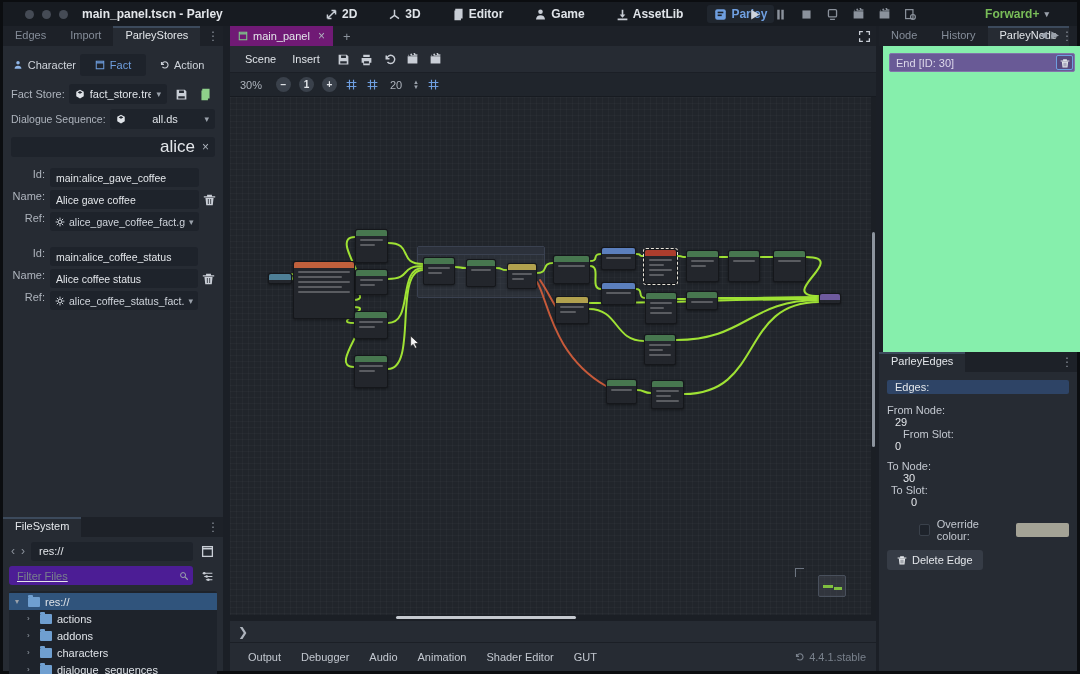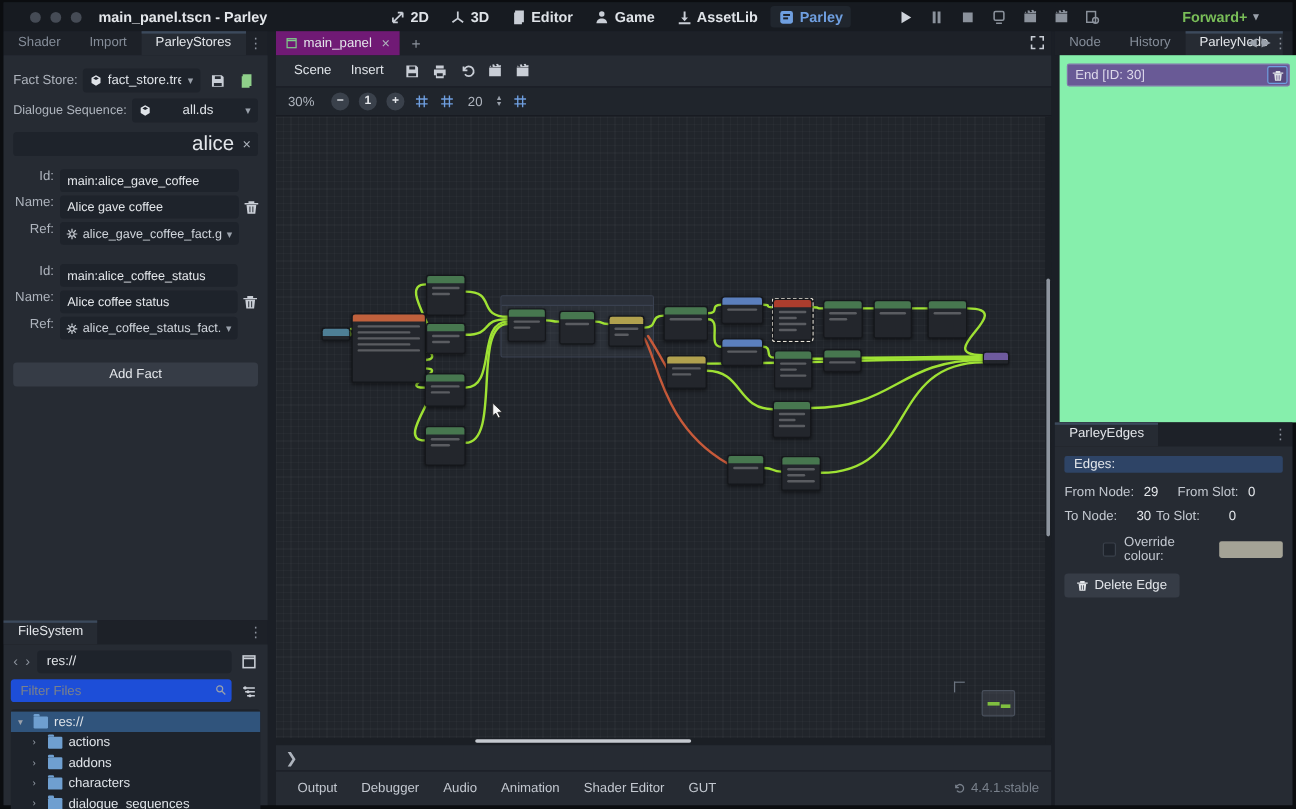--- a/index.html
+++ b/index.html
@@ -7,21 +7,21 @@
     font-family:"Liberation Sans", sans-serif; font-size:11px; color:#cfd4db; }
   .frame { position:absolute; inset:0; background:#0b0d10; }
   .app { position:absolute; left:3px; top:2px; width:1074px; height:669px; background:#1b1f26; }
 
   
   .titlebar { position:absolute; left:0; top:0; width:100%; height:24px; background:#171b21;
     display:flex; align-items:center; }
   .win-dots { display:flex; gap:8px; margin-left:22px; }
   .win-dot { width:9px; height:9px; border-radius:50%; background:#454b55; }
   .title-text { margin-left:14px; font-weight:bold; color:#e3e6ea; font-size:12px; }
-  .screen-btns { position:absolute; left:315px; top:0; height:24px; display:flex; align-items:center; gap:4px; }
+  .screen-btns { position:absolute; left:315px; top:0; height:24px; display:flex; align-items:center; gap:17px; }
   .screen-btn { display:flex; align-items:center; gap:4px; padding:2px 7px; border-radius:3px;
     color:#dfe3e8; font-weight:bold; font-size:12px; cursor:default; }
   .screen-btn.active { color:#6f9fe0; background:#20262e;text-align:right; }
   .screen-btn .ic { color:#c9ced6; }
   .screen-btn.active .ic { color:#6f9fe0; }
   .playback { position:absolute; right:160px; top:0; height:24px; display:flex; align-items:center; gap:13px; color:#cfd4db; }
   .renderer { position:absolute; right:28px; top:0; height:24px; display:flex; align-items:center; gap:5px;
     color:#79bd58; font-weight:bold; font-size:12px; }
 
   .ic { width:13px; height:13px; display:inline-block; vertical-align:middle; }
@@ -67,22 +67,22 @@
   .add-fact-btn { width:100%; height:20px; background:#363c46; border:none; border-radius:3px;
     color:#e3e6ea; font-family:inherit; font-size:11px; margin-top:6px; }
 
   .fs-panel { position:absolute; left:0; top:491px; width:220px; height:154px; }
   .fs-body { position:absolute; top:20px; left:0; right:0; bottom:0; background:#262b33; padding:4px 6px; }
   .fs-nav { display:flex; align-items:center; gap:4px; margin-bottom:5px; }
   .fs-arrows { color:#8b929c; display:flex; gap:6px; padding:0 2px; font-size:12px; }
   .fs-path { flex:1; height:19px; background:#1e232b; border:none; border-radius:3px; color:#e3e6ea;
     padding:0 8px; font-family:inherit; font-size:11px; }
   .fs-filter-row { position:relative; display:flex; gap:4px; margin-bottom:5px; }
-  .fs-filter { flex:1; height:19px; background:#1d4ed8; border:none; border-radius:3px; color:#e3e6ea;
-    padding:0 22px 0 8px; font-family:inherit; font-size:11px; }
+  .fs-filter { flex:1; height:19px; background:#4c1d95; border:none; border-radius:3px; color:#e3e6ea;
+    padding:0 22px 0 8px; font-family:inherit; font-size:11px;text-decoration:underline; }
   .fs-filter::placeholder { color:#79818c; }
   .fs-search-ic { position:absolute; right:28px; top:3px; color:#9aa1ab; }
   .fs-tree { background:#1e232b; border-radius:3px; padding:2px 0; height:86px; overflow:hidden; }
   .tree-row { display:flex; align-items:center; gap:5px; height:17px; padding-left:6px; color:#dfe3e8; }
   .tree-row.sel { background:#30547c; }
   .tree-row .twisty { width:8px; color:#9aa1ab; font-size:8px; }
   .tree-row.indent { padding-left:18px; }
   .folder-ic { width:12px; height:10px; background:#6f9fd0; border-radius:1px; position:relative; display:inline-block; }
   .folder-ic:before { content:""; position:absolute; left:0; top:-2px; width:5px; height:2px; background:#6f9fd0; border-radius:1px 1px 0 0; }
 
@@ -137,21 +137,21 @@
   .node-panel { position:absolute; left:4px; top:20px; width:100%; height:306px; background:#86efac; padding:7px 6px; }
   .node-item { position:relative; height:19px; background:#695a96; border:1px solid #8275ab; border-radius:2px;
     display:flex; align-items:center; padding:0 6px; color:#ddd8ea; }
   .node-item .trash-btn { position:absolute; right:1px; top:1px; width:17px; height:15px;
     border:1px solid #6f9fe0; border-radius:2px; background:#57497e; display:flex; align-items:center;
     justify-content:center; color:#dfe3e8; }
   .edges-dock { position:absolute; left:0; top:326px; width:100%; bottom:0; }
   .edges-panel { position:absolute; top:20px; left:0; right:0; bottom:0; background:#262b33; padding:8px 8px; }
   .edges-header { height:14px; background:#2e4466; border-radius:2px; display:flex; align-items:center;
     padding:0 8px; color:#e3e6ea; margin-bottom:10px; }
-  .edge-row { display:flex; align-items:flex-end; margin:8px 0; color:#c3c8d0; }
+  .edge-row { display:flex; align-items:flex-start; margin:8px 0; color:#c3c8d0;flex-direction:column; }
   .edge-row .lbl { }
   .edge-row .v { color:#e3e6ea; margin-left:8px; }
   .edge-row .lbl2 { margin-left:16px; }
   .override-row { display:flex; align-items:center; gap:7px; margin:10px 0 8px 0; color:#c3c8d0;padding-left:32px; }
   .checkbox { width:12px; height:12px; background:#1e232b; border:1px solid #3a414b; border-radius:2px; }
   .swatch { width:60px; height:14px; background:#a4a396; border-radius:2px; margin-left:4px; }
   .delete-edge-btn { display:inline-flex; align-items:center; gap:5px; height:20px; background:#363c46;
     border:none; border-radius:3px; color:#e3e6ea; padding:0 10px; font-family:inherit; font-size:11px; }
 </style>
 </head>
@@ -319,27 +319,47 @@
           </svg>
     </div>
     <div class="renderer">
       <span>Forward+</span>
       <span class="chev">▾</span>
     </div>
   </div>
 
   <div class="left-dock">
     <div class="dock-tabbar">
-      <span class="dock-tab">Shader</span>
+      <span class="dock-tab">Edges</span>
       <span class="dock-tab">Import</span>
       <span class="dock-tab active">ParleyStores</span>
       <span class="tab-menu-dots">⋮</span>
     </div>
 
     <div class="stores-panel">
+      <div class="kind-row">
+        <span class="kind-btn">
+              <svg class="ic sm" style="color:#8fb6e8">
+                <use href="#i-person"></use>
+              </svg>
+              <span>Character</span>
+            </span>
+        <span class="kind-btn active">
+              <svg class="ic sm blue">
+                <use href="#i-window"></use>
+              </svg>
+              <span>Fact</span>
+            </span>
+        <span class="kind-btn">
+              <svg class="ic sm" style="color:#c9ced6">
+                <use href="#i-undo"></use>
+              </svg>
+              <span>Action</span>
+            </span>
+      </div>
 
       <div class="form-row">
         <span class="form-label">Fact Store:</span>
         <span class="dropdown">
           <svg class="ic sm" style="color:#dfe3e8">
                 <use href="#i-cube"></use>
               </svg>
           <span class="val">fact_store.tres</span>
           <span class="chev">▾</span>
         </span>
@@ -420,21 +440,20 @@
             </span>
           </div>
         </div>
         <span class="fact-trash">
               <svg class="ic">
                 <use href="#i-trash"></use>
               </svg>
             </span>
       </div>
 
-      <button class="add-fact-btn">Add Fact</button>
     </div>
 
     <div class="fs-panel">
       <div class="dock-tabbar">
         <span class="dock-tab active">FileSystem</span>
         <span class="tab-menu-dots">⋮</span>
       </div>
       <div class="fs-body">
         <div class="fs-nav">
           <span class="fs-arrows">

